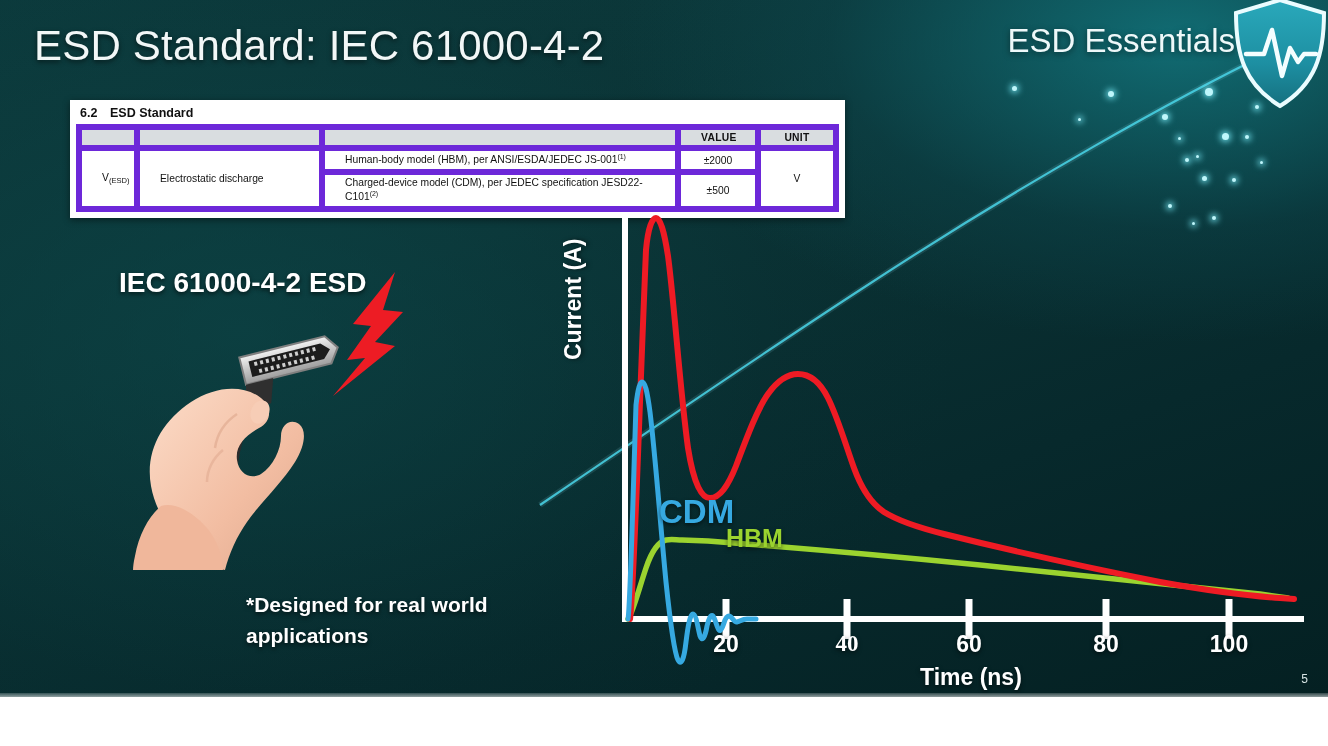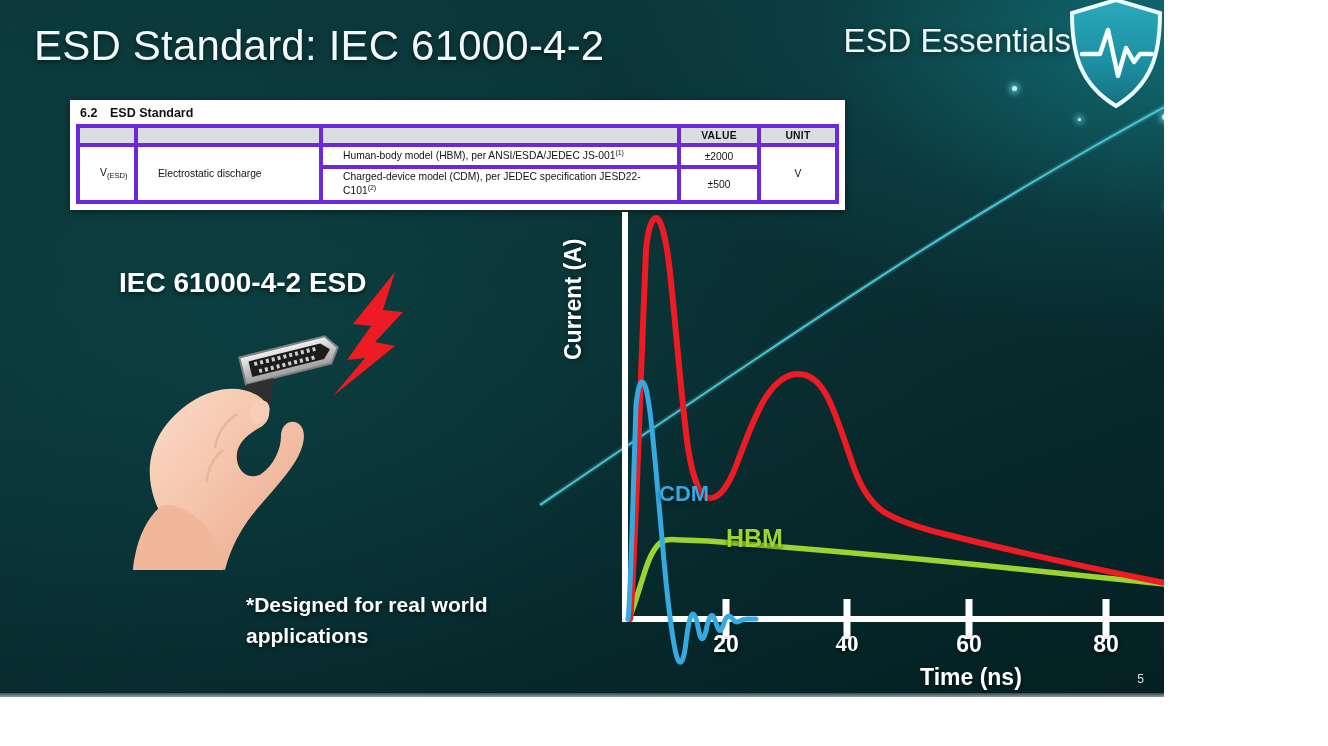--- a/index.html
+++ b/index.html
@@ -3,21 +3,21 @@
 <meta charset="utf-8">
 <style>
   * { margin:0; padding:0; box-sizing:border-box; }
   html,body { width:1328px; height:746px; overflow:hidden; background:#ffffff;
               font-family:"Liberation Sans", sans-serif; }
 
   #slide { position:relative; width:1328px; height:746px; overflow:hidden; background:#fff; }
 
   
   .stage {
-    position:absolute; left:0; top:0; width:1164px; height:697px;
+    position:absolute; left:0; top:0; width:1328px; height:697px;
     background:
       radial-gradient(ellipse 780px 420px at 1180px 40px, rgba(18,118,126,0.85) 0%, rgba(13,78,86,0.35) 45%, rgba(10,56,60,0) 72%),
       radial-gradient(ellipse 900px 600px at 240px 330px, rgba(12,72,74,0.55) 0%, rgba(9,52,55,0.12) 60%, rgba(8,45,48,0) 80%),
       linear-gradient(160deg, #0c3b3d 0%, #0b3436 35%, #07292c 70%, #042022 100%);
     overflow:hidden;
   }
   .stage::after{
     content:""; position:absolute; left:0; bottom:0; width:100%; height:4px;
     background:linear-gradient(180deg, rgba(255,255,255,0.18), rgba(255,255,255,0.55));
   }
@@ -47,21 +47,21 @@
   
   .tblwrap {
     position:absolute; left:70px; top:100px; width:775px;
     background:#ffffff; padding:5px 6px 6px 6px;
     box-shadow:0 2px 7px rgba(0,0,0,0.45);
   }
   .tbl-heading { font-size:12.5px; font-weight:bold; color:#111; padding:1px 0 4px 4px; }
   .tbl-heading .sec { display:inline-block; min-width:30px; }
   table.ds { border-collapse:collapse; width:100%; table-layout:fixed; }
   table.ds td, table.ds th {
-    border:4px solid #6d28d9; font-size:10.3px; color:#111;
+    border:6px solid #6d28d9; font-size:10.3px; color:#111;
     padding:2px 20px; vertical-align:middle; font-weight:normal;
   }
   table.ds tr.hdr td { background:#d9dde0; height:19px; }
   table.ds th { background:#d9dde0; font-size:10.3px; font-weight:bold;
                 text-align:center; letter-spacing:0.3px; }
   .c-sym   { width:58px;  text-align:left;  font-size:10.3px; }
   .c-param { width:185px; text-align:left; }
   .c-desc  { text-align:left; line-height:1.25; }
   .c-val   { width:80px;  text-align:center; }
   .c-unit  { width:78px;  text-align:center; }
@@ -95,21 +95,21 @@
     font-size:23px; font-weight:bold; color:#ffffff; white-space:nowrap;
     text-shadow:0 2px 4px rgba(0,0,0,0.55);
   }
   .tick-text {
     position:absolute; font-size:23px; font-weight:bold; color:#ffffff;
     text-shadow:0 2px 4px rgba(0,0,0,0.55); transform:translateX(-50%);
   }
   .ser-lab { position:absolute; font-weight:bold; white-space:nowrap;
              text-shadow:0 2px 4px rgba(0,0,0,0.55); }
   .lab-iec { left:678px; top:316px; font-size:24px; color:#ee1b24; }
-  .lab-cdm { left:659px; top:481px; font-size:22px; color:#36a9e1; }
+  .lab-cdm { left:659px; top:493px; font-size:33px; color:#36a9e1; }
   .lab-hbm { left:726px; top:524px; font-size:25px; color:#9bd32f; }
 
   .pagenum { position:absolute; right:20px; top:672px; font-size:12px; color:#d7e4e4; }
 
   
   .footer { position:absolute; left:0; top:697px; width:1328px; height:49px; background:#fff; }
 </style>
 </head>
 <body>
 

